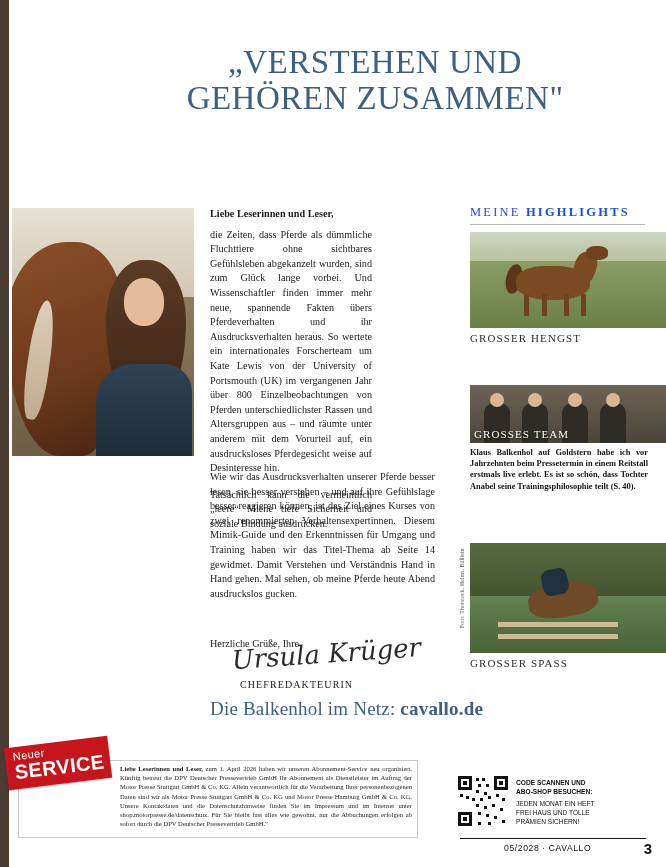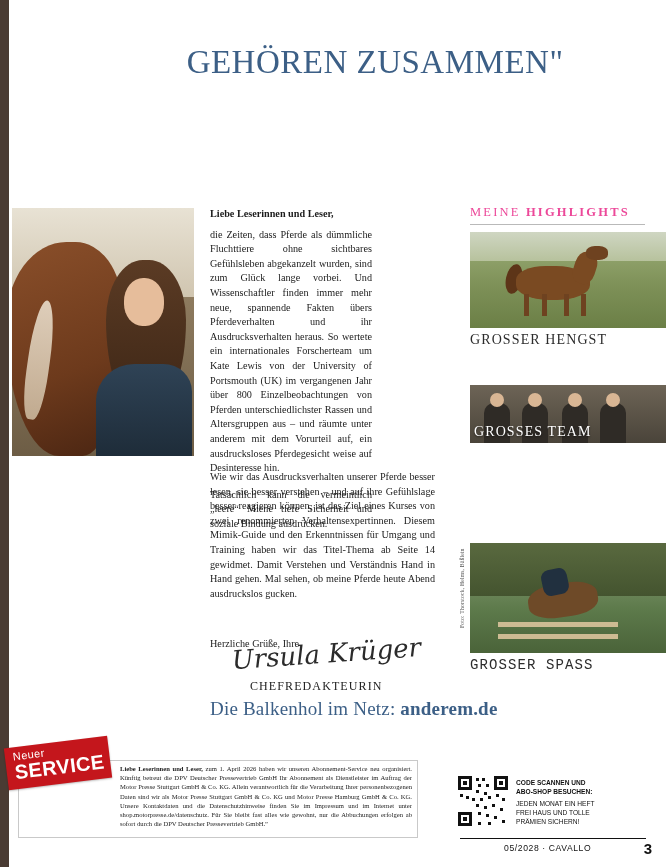--- a/index.html
+++ b/index.html
@@ -117,54 +117,54 @@
     width: 150px; height: 42px;
     font-family: "DejaVu Serif", serif;
     font-style: italic;
     font-size: 26px;
     color: #2b2b2b;
     transform: rotate(-4deg);
     white-space: nowrap;
   }
   .sig-role {
     position: absolute;
-    left: 250px; top: 679px;
-    font-size: 12px;
+    left: 240px; top: 679px;
+    font-size: 10px;
     letter-spacing: 1.1px;
     color: #222;
   }
 
   
   .netz {
     position: absolute;
     left: 210px; top: 698px;
     font-size: 19px;
     color: #3c5f86;
     letter-spacing: .2px;
   }
   .netz b { font-weight: bold; }
 
   
   .hl-title {
     position:absolute;
     left:470px; top:205px;
     font-size: 12.5px;
     letter-spacing: 2.2px;
-    color:#ec4899;
+    color:#1d4ed8;
   }
   .hl-title b { font-weight: bold; }
   .hl-rule {
     position:absolute; left:470px; top:224px; width:175px; height:1px;
     background:#b9b9b9;
   }
 
   .hl-card { position:absolute; left:470px; width:178px; }
   .hl-img { width:212px; position:relative; overflow:hidden; }
   .hl-cap {
-    font-size: 14px;
+    font-size: 11px;
     letter-spacing: 1.1px;
     color:#2c2c2c;
     margin: 4px 0 2px 0;
   }
   .hl-body {
     font-size: 8.4px;
     line-height: 11.2px;
     font-weight: bold;
     color:#141414;
     text-align: justify;
@@ -182,21 +182,21 @@
   #card1 .tail { position:absolute; left:36px; top:32px; width:16px; height:30px; background:#5d3518; border-radius:50%; transform:rotate(12deg); }
 
   
   #card2 { top:385px; }
   #card2 .hl-img { height:58px; background: linear-gradient(180deg,#6d6456 0%, #4a443a 100%); }
   #card2 .p { position:absolute; bottom:0; width:26px; height:40px; background:#2f2b26; border-radius:10px 10px 0 0; }
   #card2 .p i { position:absolute; left:6px; top:-10px; width:14px; height:14px; background:#d9b694; border-radius:50%; }
   #card2 .hl-cap { position:absolute; left:4px; bottom:3px; color:#fff; text-shadow:0 1px 2px rgba(0,0,0,.6); margin:0; }
 
   
-  #card3 { top:543px;font-family:Liberation Mono, monospace; }
+  #card3 { top:543px; }
   #card3 .hl-img { height:110px; background: linear-gradient(180deg,#8fa37c 0%, #5d7a4b 60%, #4a6339 100%); }
   #card3 .tree { position:absolute; left:0; top:0; width:100%; height:48%; background: linear-gradient(180deg,#59693f,#44542f); }
   #card3 .jh { position:absolute; left:58px; top:40px; width:70px; height:34px; background:#6e4a28; border-radius:44% 40% 40% 40%; transform:rotate(-8deg); }
   #card3 .jr { position:absolute; left:72px; top:26px; width:26px; height:26px; background:#21303f; border-radius:8px; transform:rotate(-12deg); }
   #card3 .fence { position:absolute; left:28px; bottom:14px; width:120px; height:5px; background:#cdbb93; }
   #card3 .fence2 { position:absolute; left:28px; bottom:26px; width:120px; height:5px; background:#cdbb93; }
 
   .photo-credit {
     position:absolute;
     left:459px; top:628px;
@@ -277,20 +277,21 @@
     font-size: 15px; font-weight:bold; color:#111;
     font-family:"Liberation Sans",sans-serif;
   }
 </style>
 </head>
 <body>
 
 <div class="edge-bar"></div>
 
 <div class="headline">
+  <span class="l1">„VERSTEHEN UND</span>
   <span class="l3">GEHÖREN ZUSAMMEN"</span>
 </div>
 
 <div class="photo">
   <div class="sky"></div>
   <div class="ground"></div>
   <div class="horse-head"></div>
   <div class="blaze"></div>
   <div class="person-hair"></div>
   <div class="person-face"></div>
@@ -306,21 +307,21 @@
 <div class="col2">
   <p>Wie wir das Ausdrucksverhalten unserer Pferde besser lesen, sie besser verstehen – und auf ihre Gefühlslage besser reagieren können, ist das Ziel eines Kurses von zwei renommierten Verhaltensexpertinnen. Diesem Mimik-Guide und den Erkenntnissen für Umgang und Training haben wir das Titel-Thema ab Seite 14 gewidmet. Damit Verstehen und Verständnis Hand in Hand gehen. Mal sehen, ob meine Pferde heute Abend ausdruckslos gucken.</p>
 </div>
 
 <div class="sign-off">Herzliche Grüße, Ihre</div>
 <div class="signature">Ursula Krüger</div>
 <div class="sig-role">CHEFREDAKTEURIN</div>
 
 <div class="netz">
   <span>Die Balkenhol im Netz:</span>
-  <b>anderem.de</b>
+  <b>cavallo.de</b>
 </div>
 
 <div class="hl-title">
   <span>MEINE </span><b>HIGHLIGHTS</b>
 </div>
 <div class="hl-rule"></div>
 
 <div class="hl-card" id="card1">
   <div class="hl-img">
     <div class="sky2"></div>
@@ -347,20 +348,21 @@
         <i></i>
       </div>
     <div class="p" style="left:92px">
         <i></i>
       </div>
     <div class="p" style="left:130px">
         <i></i>
       </div>
     <div class="hl-cap">GROSSES TEAM</div>
   </div>
+  <div class="hl-body" style="margin-top:4px;">Klaus Balkenhol auf Goldstern habe ich vor Jahrzehnten beim Pressetermin in einem Reitstall erstmals live erlebt. Es ist so schön, dass Tochter Anabel seine Trainingsphilosophie teilt (S. 40).</div>
 </div>
 
 <div class="hl-card" id="card3">
   <div class="hl-img">
     <div class="tree"></div>
     <div class="jh"></div>
     <div class="jr"></div>
     <div class="fence2"></div>
     <div class="fence"></div>
   </div>

